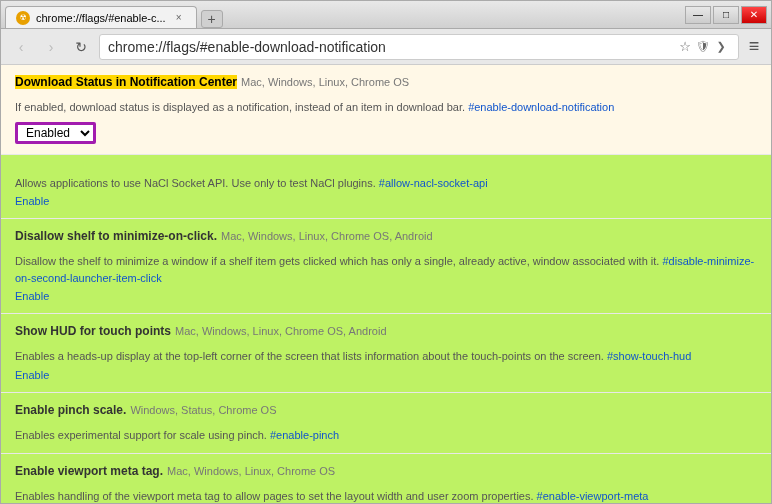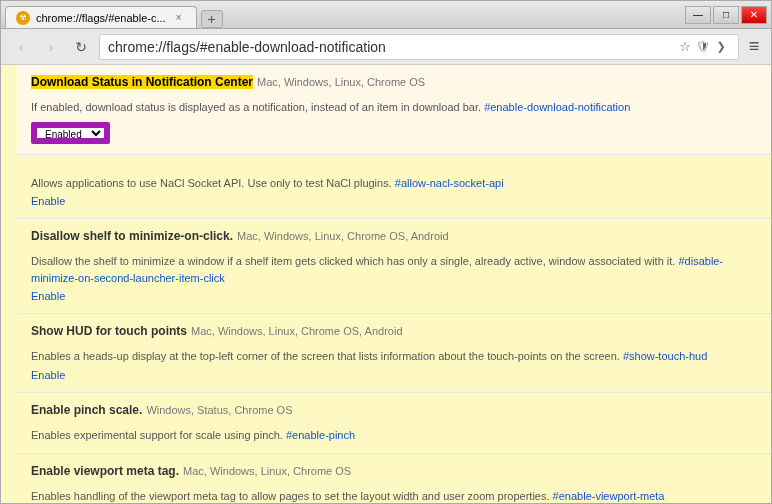--- a/index.html
+++ b/index.html
@@ -141,25 +141,24 @@
       display: flex;
       align-items: center;
       justify-content: center;
       font-size: 13px;
       color: #666;
       cursor: pointer;
     }
 
     
     .content-area {
-      background: #fef9c3;
+      background: #bef264;
       height: calc(504px - 28px - 36px);
       overflow-y: scroll;
       overflow-x: hidden;
-      padding-left: 16px;
     }
     .content-area::-webkit-scrollbar {
       width: 12px;
     }
     .content-area::-webkit-scrollbar-track {
       background: #f0f0f0;
       border-left: 1px solid #ddd;
     }
     .content-area::-webkit-scrollbar-thumb {
       background: #c0c0c0;
@@ -206,22 +205,22 @@
       font-size: 11px;
       display: inline-block;
       margin-top: 4px;
     }
 
     .flag-select-wrapper {
       margin-top: 6px;
     }
     .flag-select {
       height: 22px;
-      font-size: 10px;
-      border: 6px solid #a21caf;
+      font-size: 12px;
+      border: 3px solid #a21caf;
       background: white;
       padding: 0 4px;
       cursor: pointer;
       border-radius: 2px;
     }
   </style>
 </head>
 <body>
 
 <div class="title-bar">

